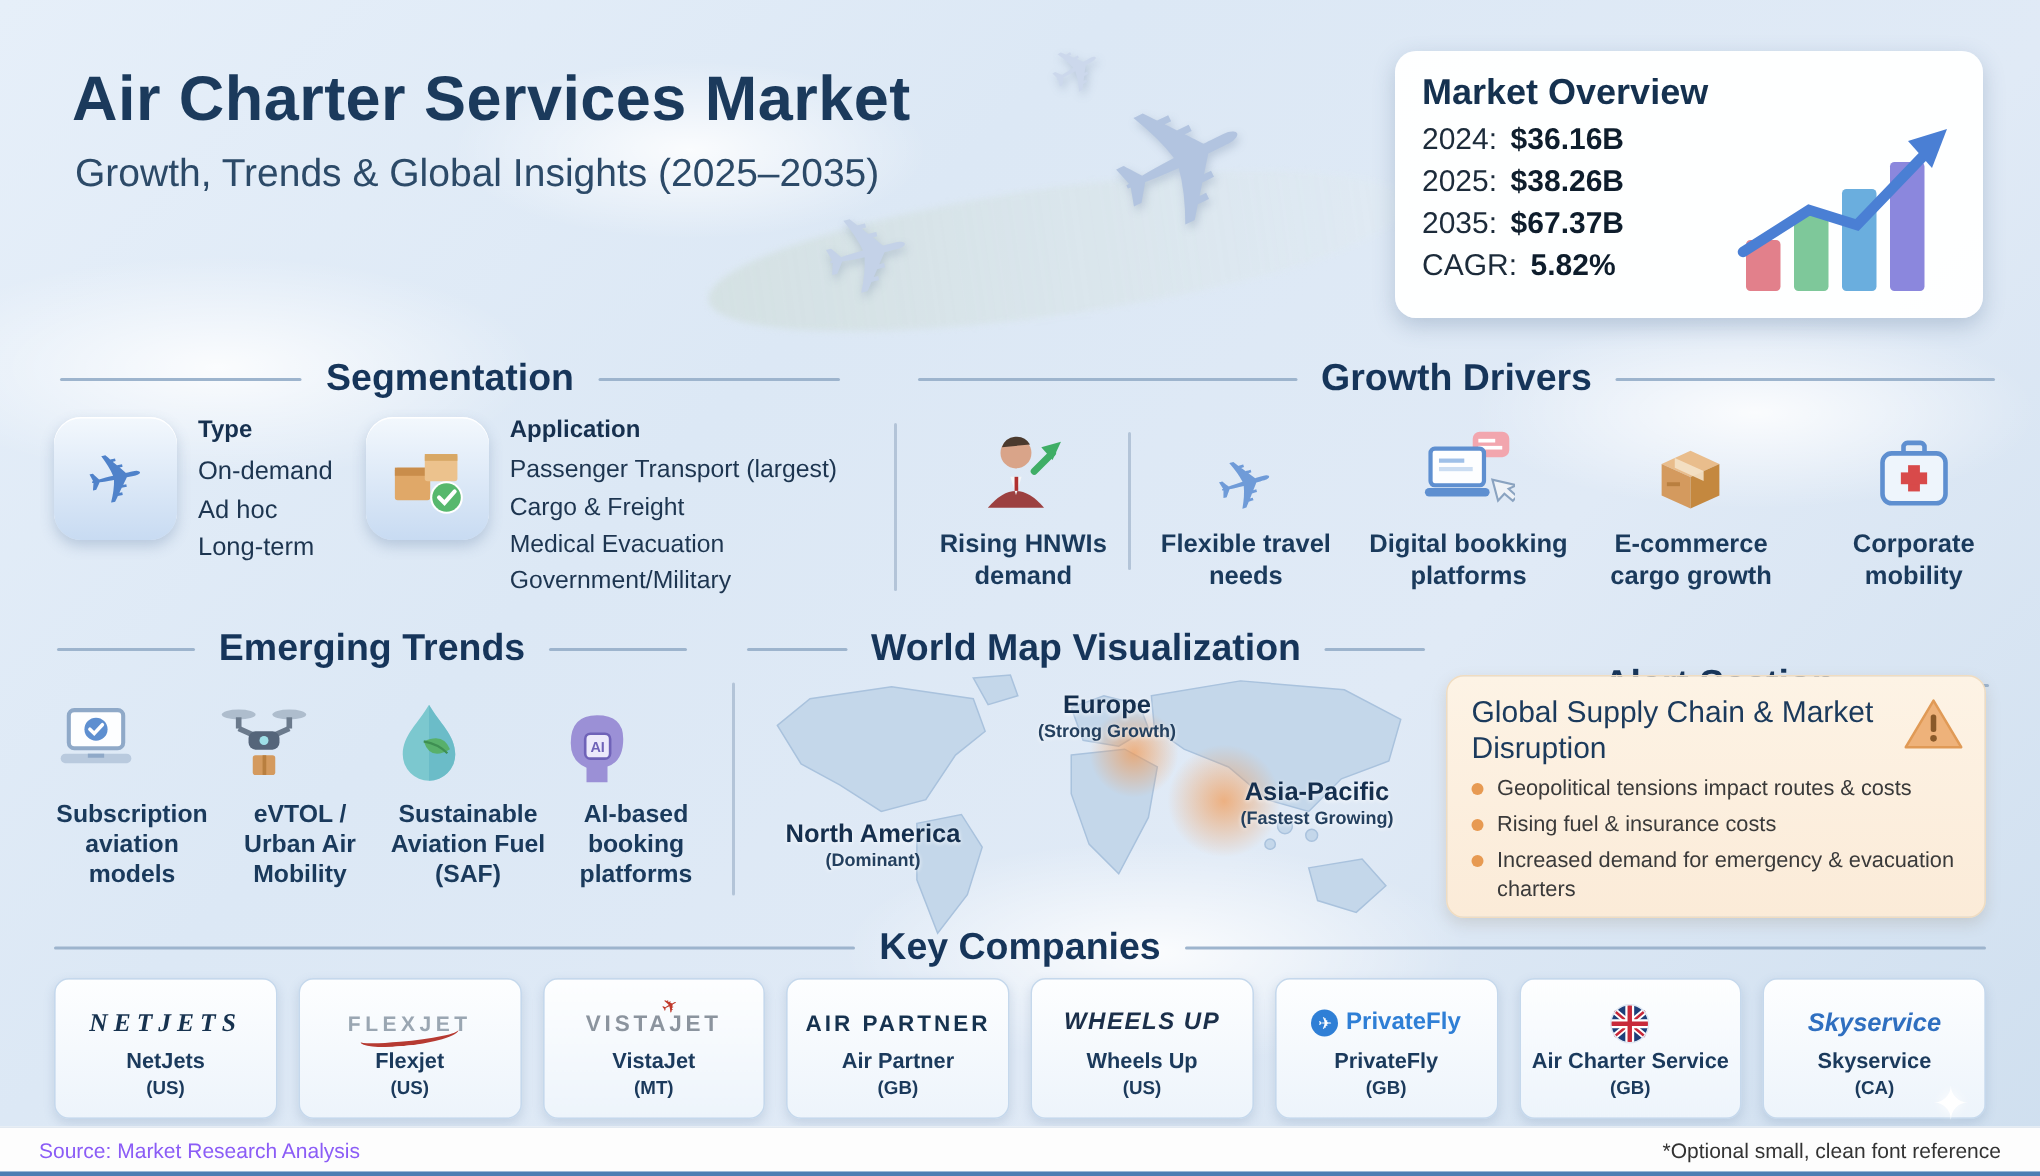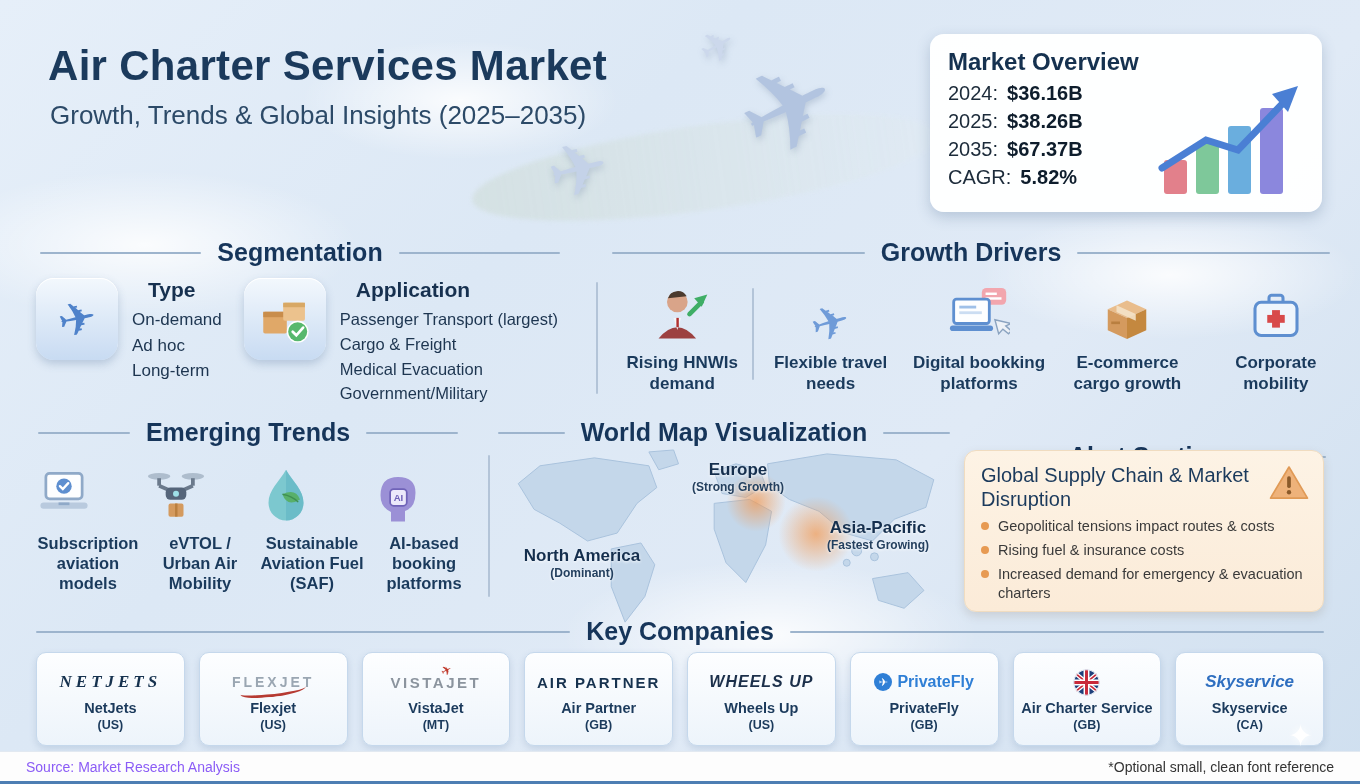--- a/index.html
+++ b/index.html
@@ -32,21 +32,21 @@
   #t-map{left:498px;top:418px;width:452px;}
   #t-alert{left:966px;top:442px;width:360px;}
   #t-co{left:36px;top:617px;width:1288px;}
   
   #seg-content{position:absolute;left:36px;top:278px;width:560px;display:flex;gap:22px;}
   .seg-group{display:flex;gap:14px;align-items:flex-start;}
   .icon-tile{width:82px;height:82px;border-radius:18px;flex:none;
     background:linear-gradient(180deg,#f3f8fd,#c8dbf2);
     box-shadow:0 4px 9px rgba(90,120,160,.30), inset 0 1px 0 #fff;
     display:flex;align-items:center;justify-content:center;}
-  .seg-heading{font-size:21px;font-weight:800;color:#16304f;margin:0 16px 5px;}
+  .seg-heading{font-size:16px;font-weight:800;color:#16304f;margin:0 0 5px;}
   .seg-item{font-size:17px;color:#1d3550;line-height:1.5;white-space:nowrap;}
   .app-item{font-size:16.5px;}
   .tile-plane{font-size:46px;color:#4f82ca;transform:rotate(-12deg);line-height:1;}
   .vdivider{position:absolute;width:2px;background:#b3c4d8;border-radius:2px;}
   #div-seg{left:596px;top:282px;height:112px;}
   #div-gd1{left:752px;top:288px;height:92px;}
   #div-et{left:488px;top:455px;height:142px;}
   
   #gd-row{position:absolute;left:608px;top:280px;width:742px;display:flex;}
   .gd-item{flex:1;display:flex;flex-direction:column;align-items:center;gap:7px;text-align:center;}

